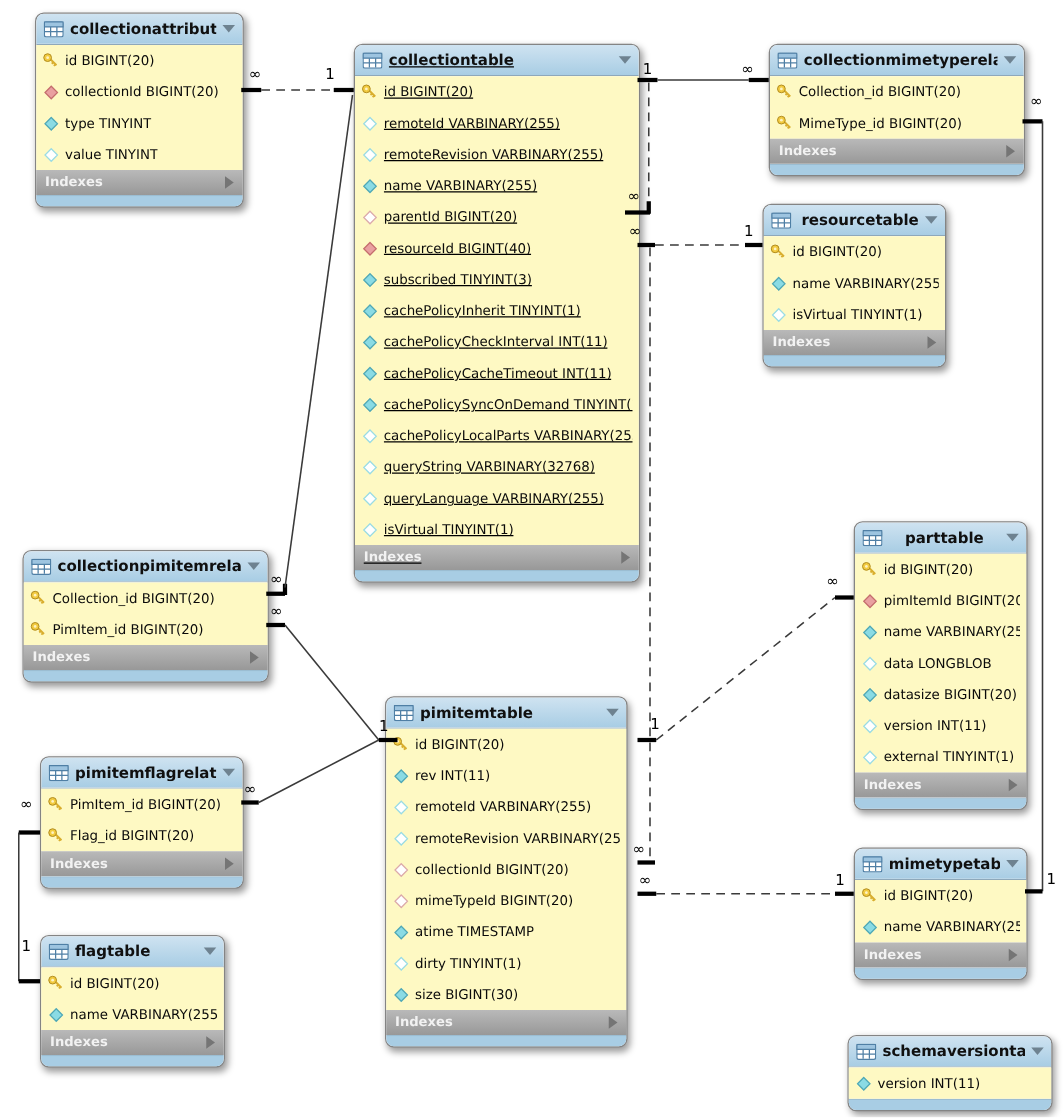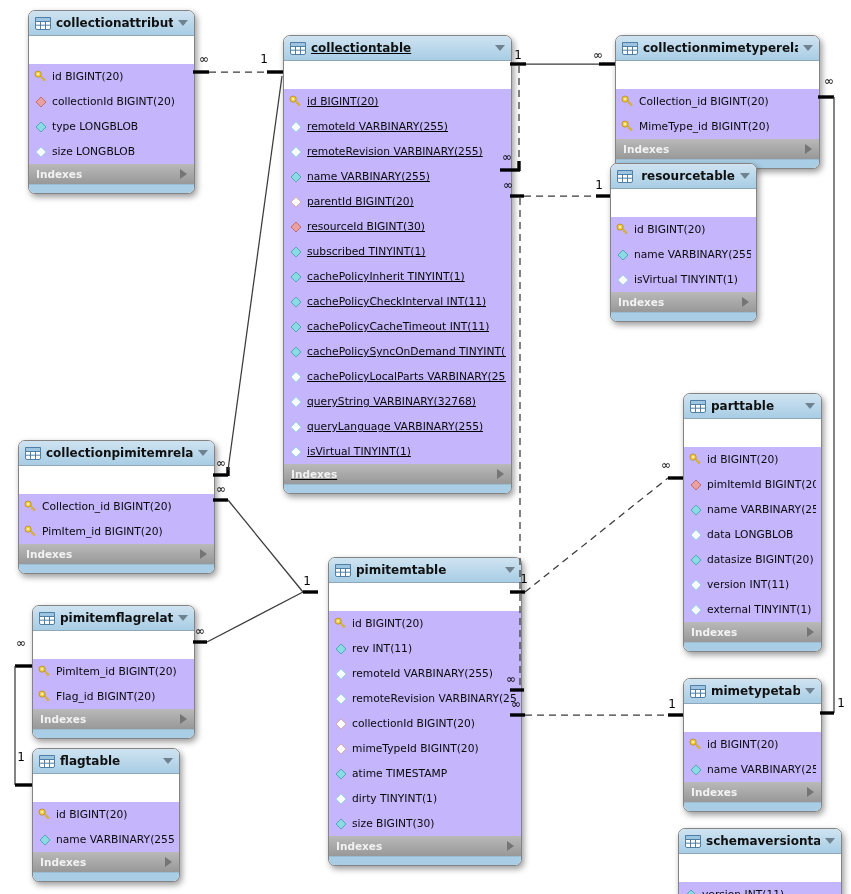--- a/index.html
+++ b/index.html
@@ -9,21 +9,21 @@
   #tables{position:absolute;left:0;top:0;z-index:2;}
   .table{position:absolute;border:1px solid #848484;border-radius:7px;background:#ffffff;
          box-shadow:2px 3px 6px rgba(0,0,0,0.40);}
   .thead{height:24px;display:flex;align-items:center;gap:5px;padding:0 6px;
          background:linear-gradient(#cfe3f1,#a8cde4);border-bottom:1px solid #8ea8ba;
          border-radius:6px 6px 0 0;}
   .ticon{display:flex;align-items:center;flex:0 0 auto;}
   .ttitle{font-weight:bold;font-size:12px;color:#101010;flex:1 1 auto;white-space:nowrap;overflow:hidden;}
   .tarrow{width:0;height:0;border-left:5px solid transparent;border-right:5px solid transparent;
           border-top:6px solid #6e8290;flex:0 0 auto;}
-  .rows{background:#c4b5fd;margin-top:28px;}
+  .rows{background:#fef9c3;}
   .frow{height:25px;display:flex;align-items:center;gap:5px;padding:0 5px;
         font-size:10.7px;color:#0a0a0a;white-space:nowrap;}
   .ficon{display:flex;align-items:center;flex:0 0 13px;justify-content:center;}
   .ftext{overflow:hidden;}
   .idx{height:20px;display:flex;align-items:center;padding:0 7px;
        background:linear-gradient(#b9b9b9,#989898);color:#f2f2f2;
        font-weight:bold;font-size:10.5px;gap:44px;}
   .idx-arrow{margin-left:auto;width:0;height:0;border-top:5px solid transparent;
              border-bottom:5px solid transparent;border-left:7px solid #757575;}
   .strip{height:8px;background:#a8cde4;border-radius:0 0 6px 6px;border-top:1px solid #9bbdd2;}
@@ -65,29 +65,29 @@
               </svg>
             </span>
             <span class="ftext">collectionId BIGINT(20)</span>
           </div>
           <div class="frow">
             <span class="ficon">
               <svg width="12" height="12" viewBox="0 0 12 12">
                 <polygon points="6,1 11,6 6,11 1,6" fill="#8adbe4" stroke="#4fa8b6" stroke-width="1"></polygon>
               </svg>
             </span>
-            <span class="ftext">type LONGBLOB</span>
-          </div>
-          <div class="frow">
-            <span class="ficon">
-              <svg width="12" height="12" viewBox="0 0 12 12">
-                <polygon points="6,1 11,6 6,11 1,6" fill="#ffffff" stroke="#9adce4" stroke-width="1"></polygon>
-              </svg>
-            </span>
-            <span class="ftext">size LONGBLOB</span>
+            <span class="ftext">type TINYINT</span>
+          </div>
+          <div class="frow">
+            <span class="ficon">
+              <svg width="12" height="12" viewBox="0 0 12 12">
+                <polygon points="6,1 11,6 6,11 1,6" fill="#ffffff" stroke="#9adce4" stroke-width="1"></polygon>
+              </svg>
+            </span>
+            <span class="ftext">value TINYINT</span>
           </div>
         </div>
         <div class="idx">
           <span>Indexes</span>
           <span class="idx-arrow"></span>
         </div>
         <div class="strip"></div>
       </div>
       <div class="table" style="left: 283px; top: 35px; width: 227px; text-decoration: underline;">
         <div class="thead">
@@ -145,29 +145,29 @@
               </svg>
             </span>
             <span class="ftext">parentId BIGINT(20)</span>
           </div>
           <div class="frow">
             <span class="ficon">
               <svg width="12" height="12" viewBox="0 0 12 12">
                 <polygon points="6,1 11,6 6,11 1,6" fill="#e9a0a0" stroke="#c46d6d" stroke-width="1"></polygon>
               </svg>
             </span>
-            <span class="ftext">resourceId BIGINT(30)</span>
-          </div>
-          <div class="frow">
-            <span class="ficon">
-              <svg width="12" height="12" viewBox="0 0 12 12">
-                <polygon points="6,1 11,6 6,11 1,6" fill="#8adbe4" stroke="#4fa8b6" stroke-width="1"></polygon>
-              </svg>
-            </span>
-            <span class="ftext">subscribed TINYINT(1)</span>
+            <span class="ftext">resourceId BIGINT(40)</span>
+          </div>
+          <div class="frow">
+            <span class="ficon">
+              <svg width="12" height="12" viewBox="0 0 12 12">
+                <polygon points="6,1 11,6 6,11 1,6" fill="#8adbe4" stroke="#4fa8b6" stroke-width="1"></polygon>
+              </svg>
+            </span>
+            <span class="ftext">subscribed TINYINT(3)</span>
           </div>
           <div class="frow">
             <span class="ficon">
               <svg width="12" height="12" viewBox="0 0 12 12">
                 <polygon points="6,1 11,6 6,11 1,6" fill="#8adbe4" stroke="#4fa8b6" stroke-width="1"></polygon>
               </svg>
             </span>
             <span class="ftext">cachePolicyInherit TINYINT(1)</span>
           </div>
           <div class="frow">
@@ -358,21 +358,21 @@
             </span>
             <span class="ftext">PimItem_id BIGINT(20)</span>
           </div>
         </div>
         <div class="idx">
           <span>Indexes</span>
           <span class="idx-arrow"></span>
         </div>
         <div class="strip"></div>
       </div>
-      <div class="table" style="left: 683px; top: 393px; width: 137px;">
+      <div class="table" style="left: 683px; top: 417px; width: 137px; text-align: center;">
         <div class="thead">
           <span class="ticon">
             <svg width="16" height="13" viewBox="0 0 16 13">
               <rect x="0.5" y="0.5" width="15" height="12" rx="1.5" fill="#ffffff" stroke="#4f7fa5"></rect>
               <path d="M0.5 0.5 h15 v4 h-15 z" fill="#9dc4e0" stroke="#4f7fa5"></path>
               <line x1="5.5" y1="4.5" x2="5.5" y2="12" stroke="#4f7fa5"></line>
               <line x1="10.5" y1="4.5" x2="10.5" y2="12" stroke="#4f7fa5"></line>
               <line x1="0.5" y1="8.2" x2="15.5" y2="8.2" stroke="#4f7fa5"></line>
             </svg>
           </span>
@@ -480,21 +480,21 @@
             </span>
             <span class="ftext">Flag_id BIGINT(20)</span>
           </div>
         </div>
         <div class="idx">
           <span>Indexes</span>
           <span class="idx-arrow"></span>
         </div>
         <div class="strip"></div>
       </div>
-      <div class="table" style="left: 328px; top: 557px; width: 192px;">
+      <div class="table" style="left: 308px; top: 557px; width: 192px;">
         <div class="thead">
           <span class="ticon">
             <svg width="16" height="13" viewBox="0 0 16 13">
               <rect x="0.5" y="0.5" width="15" height="12" rx="1.5" fill="#ffffff" stroke="#4f7fa5"></rect>
               <path d="M0.5 0.5 h15 v4 h-15 z" fill="#9dc4e0" stroke="#4f7fa5"></path>
               <line x1="5.5" y1="4.5" x2="5.5" y2="12" stroke="#4f7fa5"></line>
               <line x1="10.5" y1="4.5" x2="10.5" y2="12" stroke="#4f7fa5"></line>
               <line x1="0.5" y1="8.2" x2="15.5" y2="8.2" stroke="#4f7fa5"></line>
             </svg>
           </span>

